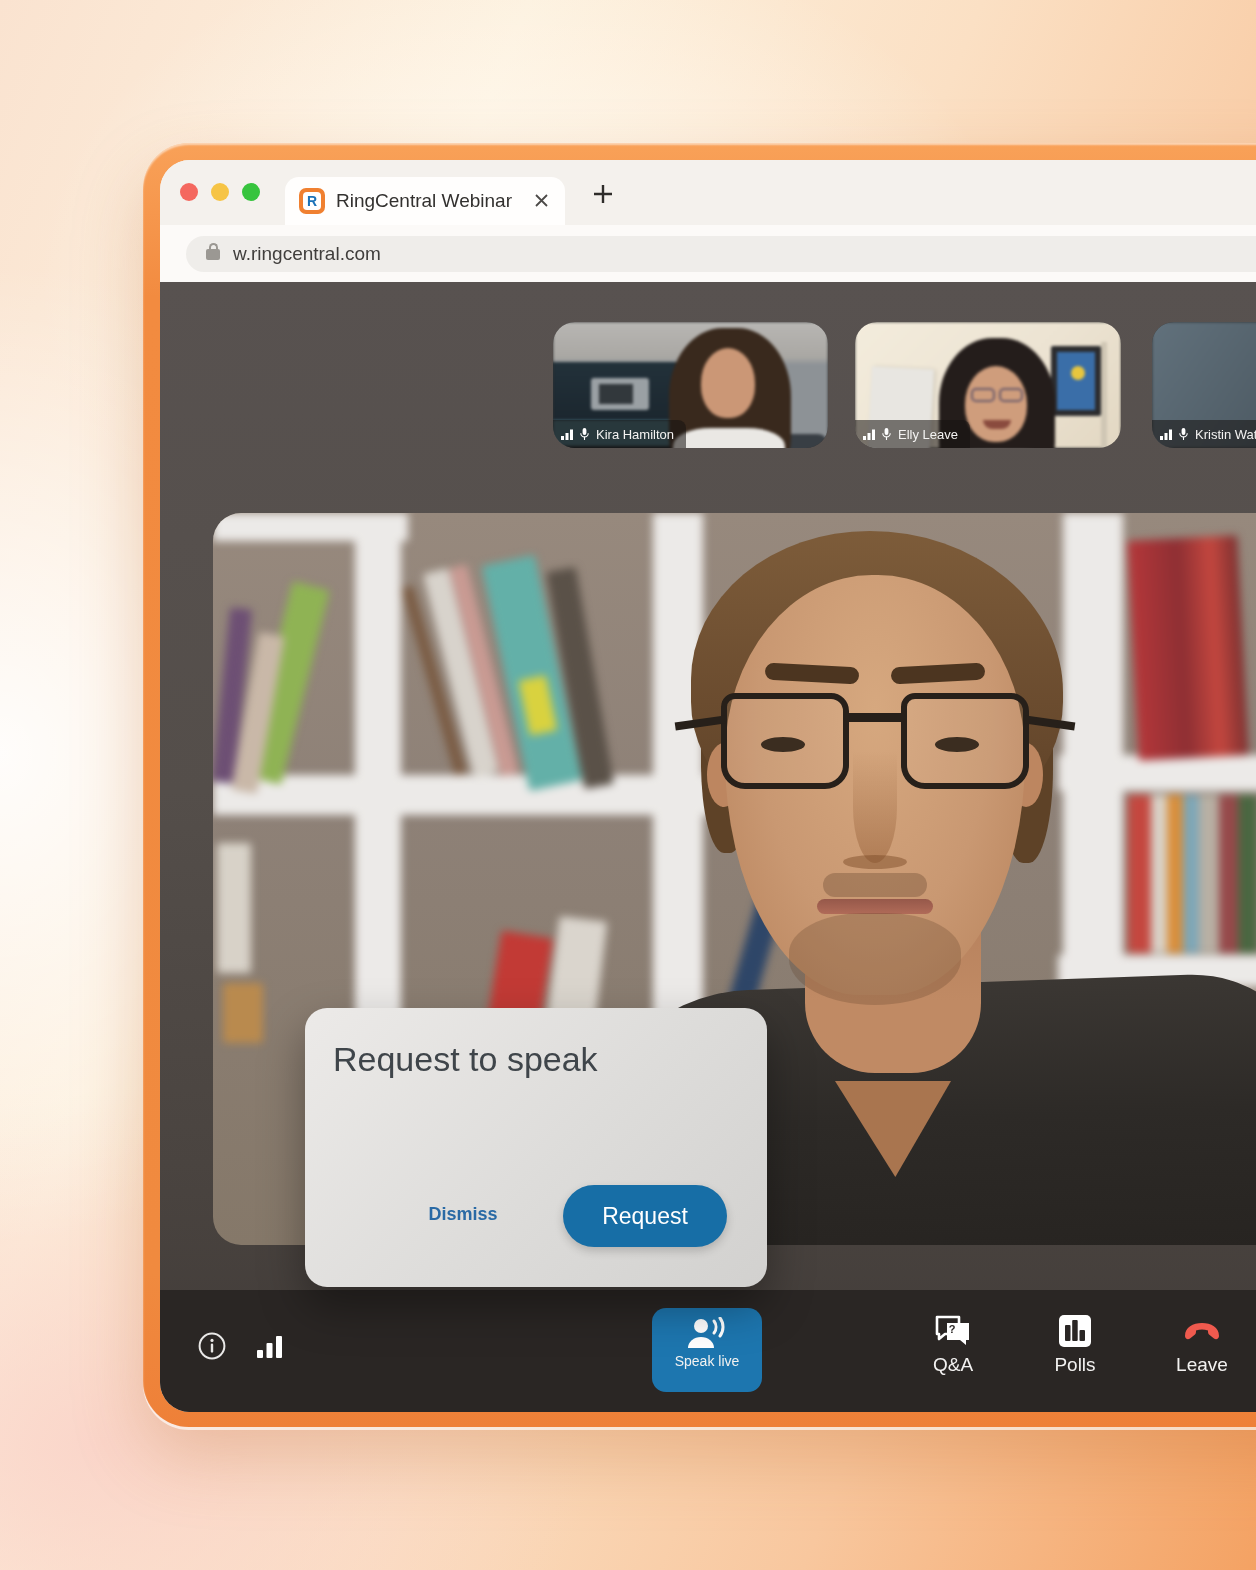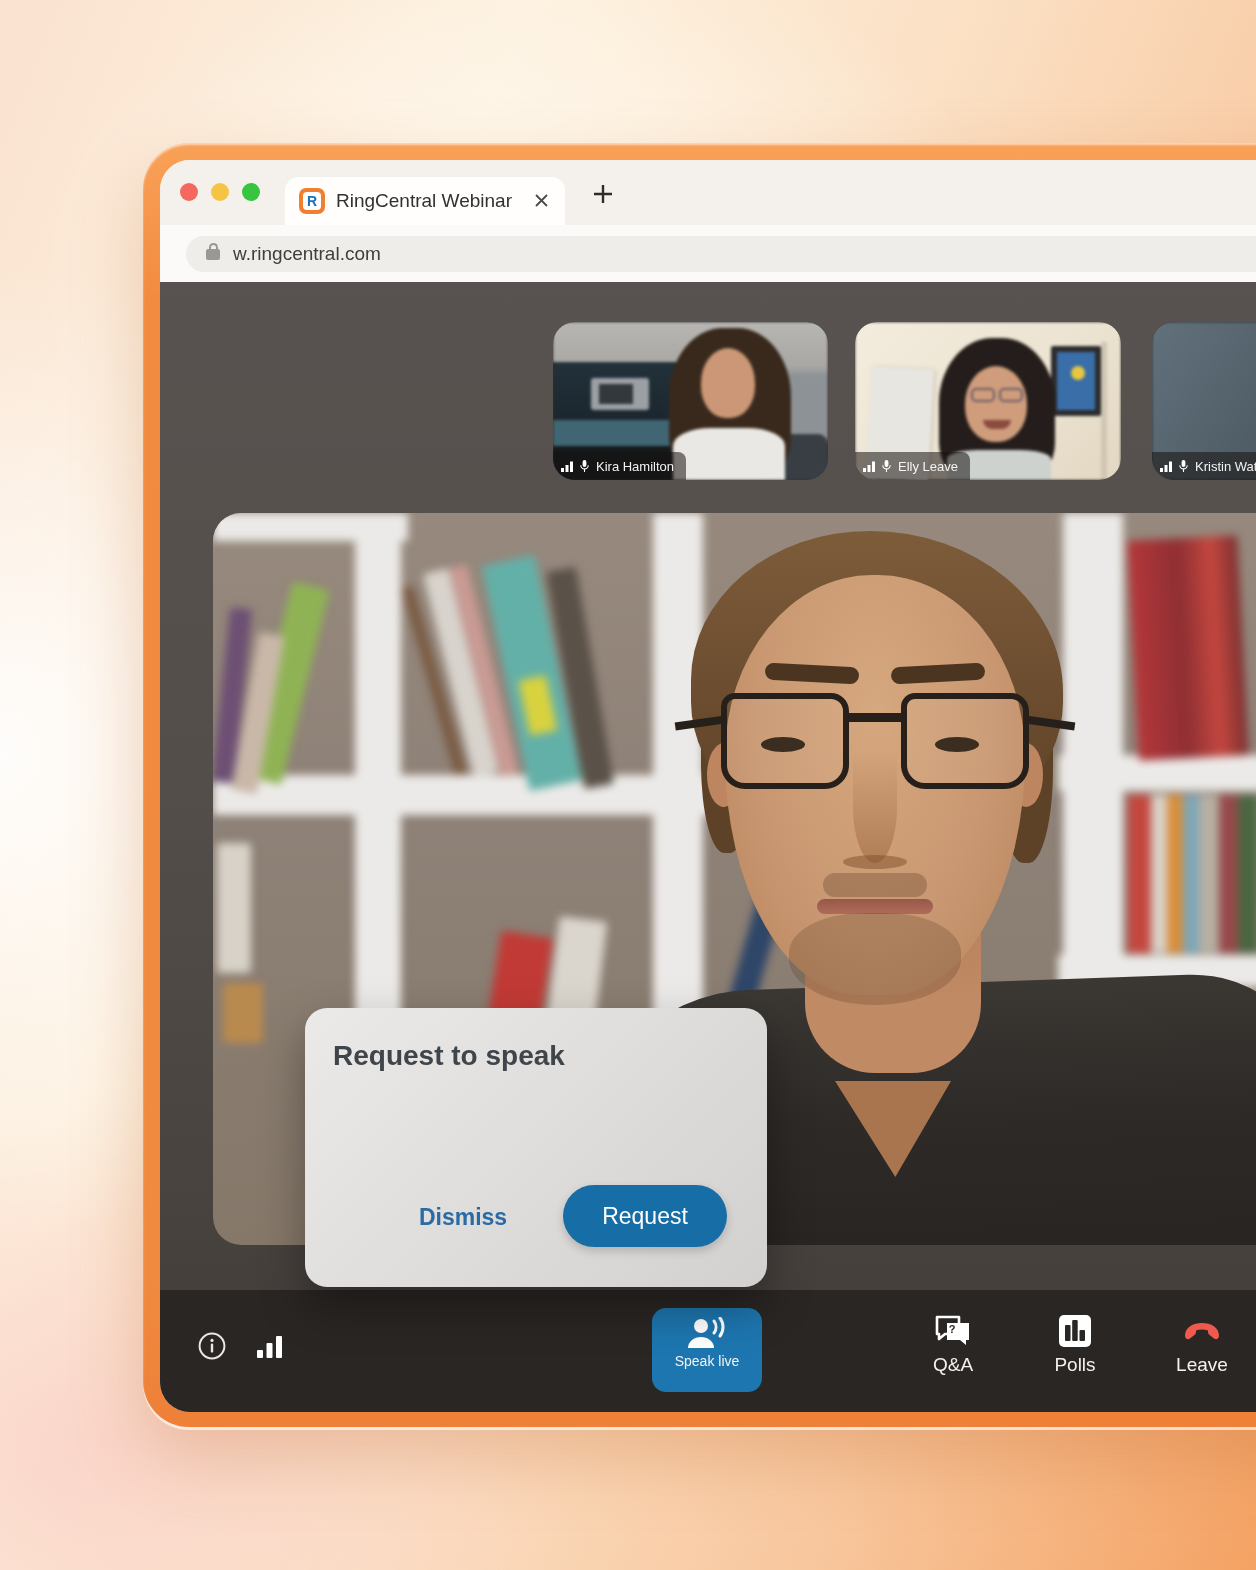--- a/index.html
+++ b/index.html
@@ -35,21 +35,21 @@
   .addrpill{position:absolute;left:26px;top:11px;width:1300px;height:36px;border-radius:18px;background:#efedea;
             display:flex;align-items:center;}
   .lock{margin-left:20px;width:14px;height:11px;background:#9b9893;border-radius:2px;position:relative;flex:0 0 auto;}
   .lock:before{content:"";position:absolute;left:2.5px;top:-6px;width:9px;height:8px;border:2px solid #9b9893;border-bottom:none;border-radius:5px 5px 0 0;box-sizing:border-box;}
   .url{margin-left:13px;font-size:19px;color:#403e3c;}
 
   
   .stage{position:relative;height:1130px;background:linear-gradient(180deg,#585250 0%,#544e4a 45%,#4a4440 78%,#413b38 100%);}
 
   
-  .thumb{position:absolute;top:40px;height:158px;border-radius:22px;overflow:hidden;background:#333;}
+  .thumb{position:absolute;top:40px;height:126px;border-radius:22px;overflow:hidden;background:#333;}
   .t1{left:393px;width:275px;} .t2{left:695px;width:266px;} .t3{left:992px;width:275px;}
   .scene{position:absolute;inset:0;filter:blur(1.5px);}
   .namebar{position:absolute;left:0;bottom:0;height:28px;background:rgba(22,19,17,.55);border-radius:0 8px 0 0;
            display:flex;align-items:center;padding:0 12px 0 8px;gap:7px;z-index:3;}
   .namebar svg{display:block;}
   .pname{font-size:13px;color:#f4f3f2;white-space:nowrap;}
 
   
   .video{position:absolute;left:53px;top:231px;width:1130px;height:732px;border-radius:28px 0 0 28px;overflow:hidden;
          background:linear-gradient(180deg,#97897d 0%,#8e8177 40%,#857869 100%);}
@@ -86,23 +86,23 @@
   .nostr{position:absolute;left:630px;top:342px;width:64px;height:14px;border-radius:50%;background:rgba(120,70,35,.45);}
   .stache{position:absolute;left:610px;top:360px;width:104px;height:24px;background:rgba(92,62,40,.32);border-radius:12px;}
   .mouth{position:absolute;left:604px;top:386px;width:116px;height:15px;border-radius:8px;
          background:linear-gradient(180deg,#96584a 0%,#b06b58 100%);}
   .stubble{position:absolute;left:576px;top:400px;width:172px;height:92px;background:rgba(92,62,40,.26);border-radius:45% 45% 52% 52%;}
 
   
   .dialog{position:absolute;left:145px;top:726px;width:462px;height:279px;border-radius:22px;z-index:6;
           background:linear-gradient(135deg,#eceae8 0%,#dddcda 55%,#d2d1cf 100%);
           box-shadow:0 20px 45px rgba(0,0,0,.35);}
-  .dlg-title{position:absolute;left:28px;top:32px;font-size:28px;font-weight:bold;color:#3f454a;}
+  .dlg-title{position:absolute;left:28px;top:32px;font-size:34px;font-weight:normal;color:#3f454a;}
   .dlg-body{position:absolute;left:28px;top:82px;width:340px;font-size:23px;line-height:1.33;color:#4a5054;}
-  .dlg-dismiss{position:absolute;left:88px;top:196px;width:140px;text-align:center;font-size:23px;font-weight:600;color:#2a6aa5;}
+  .dlg-dismiss{position:absolute;left:88px;top:196px;width:140px;text-align:center;font-size:18px;font-weight:600;color:#2a6aa5;}
   .dlg-request{position:absolute;left:258px;top:177px;width:164px;height:62px;border-radius:31px;background:#176ea6;
                display:flex;align-items:center;justify-content:center;font-size:23px;color:#fff;box-shadow:0 4px 10px rgba(0,0,0,.18);}
 
   
   .toolbar{position:absolute;left:0;right:0;bottom:0;height:122px;background:#2a2624;border-radius:0 0 0 30px;z-index:5;}
   .tb-item{position:absolute;top:0;width:120px;height:122px;display:flex;flex-direction:column;align-items:center;}
   .tb-icon{margin-top:22px;height:38px;display:flex;align-items:center;justify-content:center;}
   .tb-label{margin-top:4px;font-size:19px;color:#f3f2f1;}
   .speaklive{position:absolute;left:492px;top:18px;width:110px;height:84px;border-radius:14px;background:#1d76af;
              display:flex;flex-direction:column;align-items:center;}

